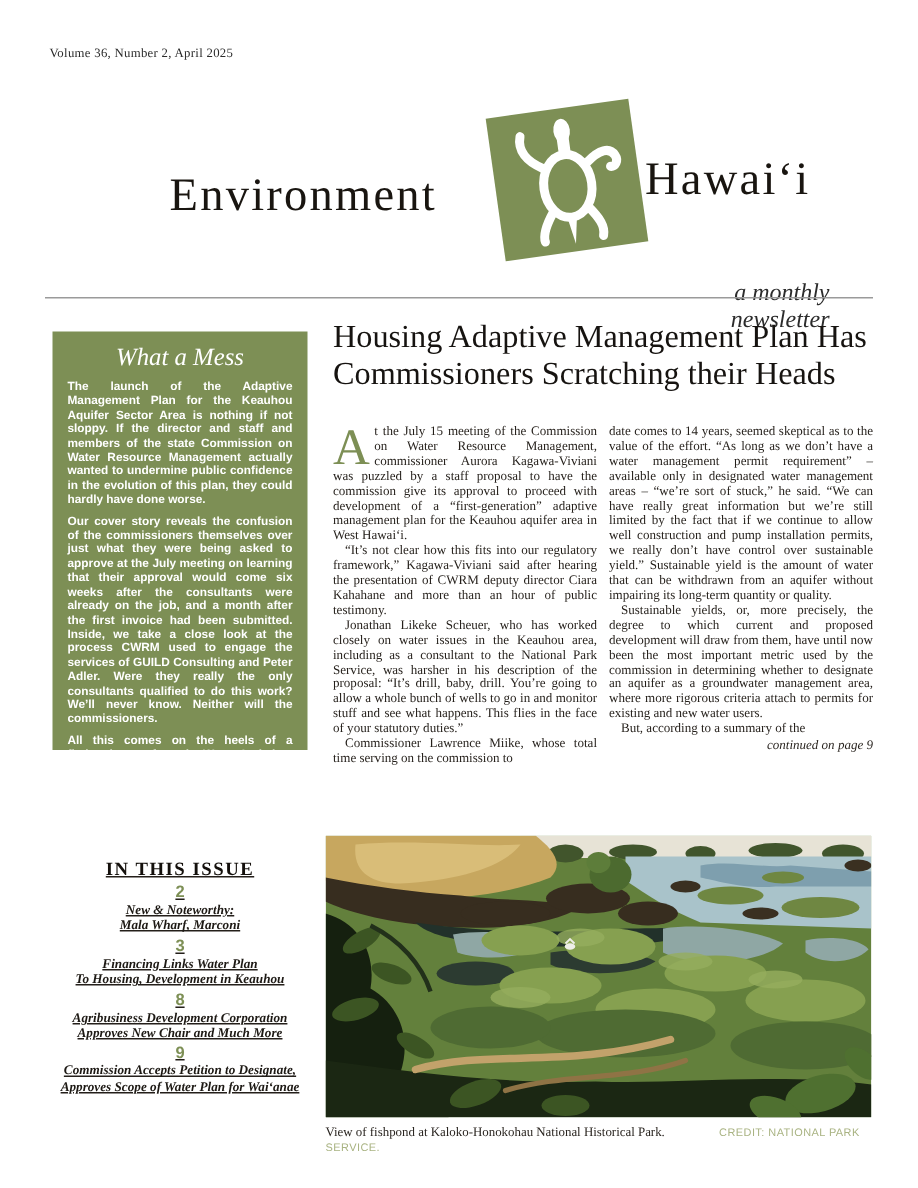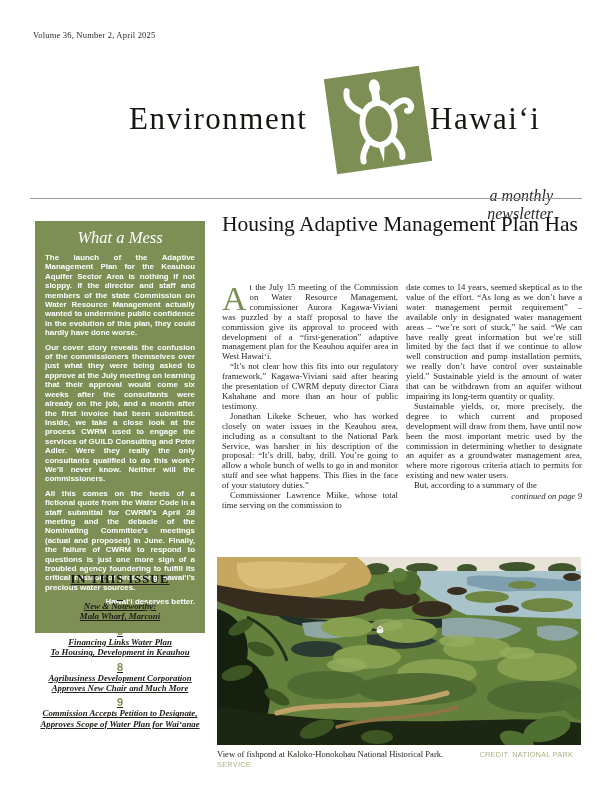--- a/index.html
+++ b/index.html
@@ -2,31 +2,31 @@
 <html><head>
 <meta charset="utf-8">
 <style>
   html,body{margin:0;padding:0;background:#888;}
   .page{position:relative;width:612px;height:792px;margin:0 auto;background:#ffffff;
         font-family:"Liberation Serif",serif;color:#241f1a;overflow:hidden;}
 
   
   .volume-line{position:absolute;left:33px;top:30px;font-size:8.5px;color:#2b2b2b;letter-spacing:.2px;}
   .logo-word{position:absolute;top:101px;font-size:31px;letter-spacing:1.5px;color:#191510;}
-  .logo-env{left:129px;}
+  .logo-env{left:113px;margin-top:11px;}
   .logo-haw{left:430px;text-align:right;}
   .logo-badge{position:absolute;left:330px;top:72px;width:96px;height:96px;background:#7d8f55;
               transform:rotate(-8deg);}
   .logo-badge svg{position:absolute;left:0;top:0;}
   .tagline{position:absolute;left:420px;top:139px;width:133px;text-align:right;
            font-style:italic;font-size:16px;color:#2b2b2b;margin-top:48px;}
   .top-rule{position:absolute;left:30px;top:198px;width:552px;height:1px;background:#9a9a9a;}
 
   
-  .mess-box{position:absolute;left:35px;top:221px;width:170px;height:412px;background:#7d8f55;
+  .mess-box{position:absolute;left:35px;top:221px;width:170px;height:279px;background:#7d8f55;
             box-sizing:border-box;padding:7px 10px 0 10px;}
   .mess-title{font-style:italic;font-size:16.5px;color:#ffffff;text-align:center;margin:0 0 5px 0;}
   .mess-box p{font-family:"Liberation Sans",sans-serif;font-weight:bold;font-size:7.9px;
               line-height:9.4px;color:#ffffff;text-align:justify;margin:0 0 5px 0;}
   .mess-box p.last{text-align:right;}
 
   
   .issue{position:absolute;left:35px;top:572px;width:170px;text-align:center;text-decoration:underline;}
   .issue-heading{font-weight:bold;font-size:12.5px;letter-spacing:1px;color:#14100c;margin:0 0 2px 0;}
   .issue-item{margin:0 0 3px 0;}
@@ -112,20 +112,21 @@
     </div>
     <div class="issue-item">
       <div class="issue-page">9</div>
       <div class="issue-line">Commission Accepts Petition to Designate,</div>
       <div class="issue-line">Approves Scope of Water Plan for Waiʻanae</div>
     </div>
   </div>
 
   <div class="headline">
     <div>Housing Adaptive Management Plan Has</div>
+    <div>Commissioners Scratching their Heads</div>
   </div>
 
   <div class="col col1">
     <p class="first">
       <span class="dropcap">A</span><span>t the July 15 meeting of the Commission on Water Resource Management, commissioner Aurora Kagawa-Viviani was puzzled by a staff proposal to have the commission give its approval to proceed with development of a “first-generation” adaptive management plan for the Keauhou aquifer area in West Hawaiʻi.</span>
     </p>
     <p>“It’s not clear how this fits into our regulatory framework,” Kagawa-Viviani said after hearing the presentation of CWRM deputy director Ciara Kahahane and more than an hour of public testimony.</p>
     <p>Jonathan Likeke Scheuer, who has worked closely on water issues in the Keauhou area, including as a consultant to the National Park Service, was harsher in his description of the proposal: “It’s drill, baby, drill. You’re going to allow a whole bunch of wells to go in and monitor stuff and see what happens. This flies in the face of your statutory duties.”</p>
     <p>Commissioner Lawrence Miike, whose total time serving on the commission to</p>
   </div>

